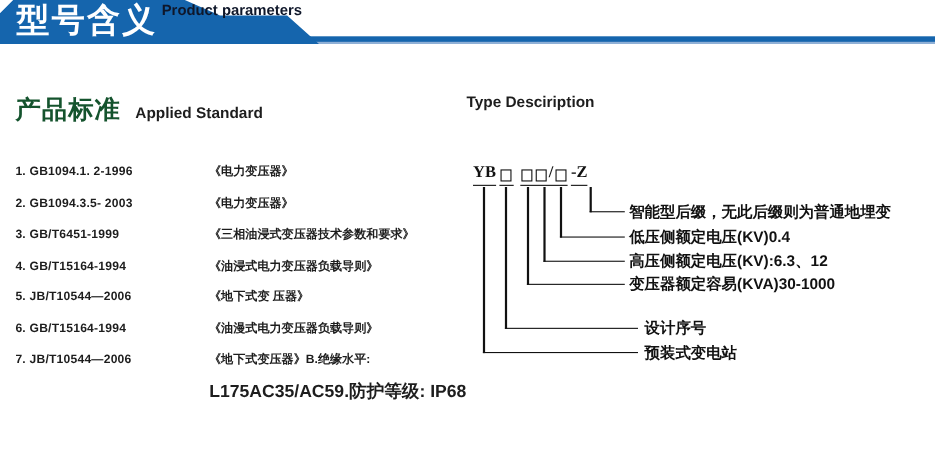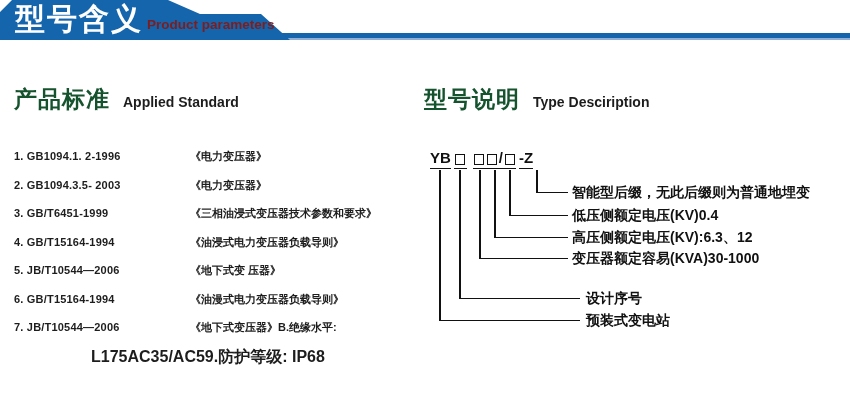--- a/index.html
+++ b/index.html
@@ -6,39 +6,39 @@
   #page{position:relative;width:850px;height:412px;background:#ffffff;overflow:hidden;
         font-family:"Liberation Sans",sans-serif;color:#1d1d1d;}
 
   
   .hdr-line{position:absolute;left:0;top:33px;width:850px;height:5px;
             background:#1565ad;border-bottom:2px solid #8fb0d6;}
   .hdr-banner{position:absolute;left:0;top:0;width:292px;height:40px;background:#1565ad;
               clip-path:polygon(12px 0,168px 0,200px 14px,261px 14px,290px 40px,0 40px,0 12px);}
   .hdr-title-cn{position:absolute;left:15px;top:2px;font-size:30px;font-weight:700;color:#ffffff;
                 letter-spacing:2px;line-height:34px;}
-  .hdr-title-en{position:absolute;left:147px;top:17px;font-size:13.5px;font-weight:600;color:#7f1d1d;}
+  .hdr-title-en{position:absolute;left:147px;top:2px;font-size:13.5px;font-weight:600;color:#0f172a;}
 
   
   .sec-head{position:absolute;top:84px;display:flex;align-items:baseline;gap:13px;}
   .sec-head .cn{font-size:23px;font-weight:700;color:#14532d;letter-spacing:1px;}
   .sec-head .en{font-size:14px;font-weight:600;color:#1d1d1d;}
   #left-head{left:14px;}
   #right-head{left:424px;}
 
   
   .std-list{position:absolute;left:14px;top:146px;width:410px;font-weight:600;}
   .std-row{display:flex;height:28.5px;align-items:flex-start;font-size:11px;line-height:21px;}
   .std-code{width:158px;flex:0 0 158px;letter-spacing:.2px;}
   .std-title{font-weight:700;white-space:nowrap;margin-left:18px;}
-  .std-cont{margin-left:77px;font-size:16px;line-height:21px;height:28.5px;font-weight:600;}
+  .std-cont{margin-left:77px;font-size:16px;line-height:21px;height:28.5px;font-weight:600;text-align:right;}
 
   
   .model-row{position:absolute;left:430px;top:149px;display:flex;align-items:flex-end;
-             font-size:15px;font-weight:700;color:#111;}
+             font-size:15px;font-weight:700;color:#111;font-family:Liberation Serif, serif;}
   .mseg{border-bottom:1.5px solid #111;padding-bottom:2px;display:flex;align-items:flex-end;}
   .mgap{width:6px;}
   .mgap-sm{width:3px;}
   .sq{display:inline-block;width:8px;height:9px;border:1.5px solid #111;margin:0 1.5px 1px 1.5px;}
   .vline{position:absolute;width:1.5px;background:#111;}
   .hline{position:absolute;height:1.5px;background:#111;}
   .mlabel{position:absolute;font-size:14px;font-weight:700;color:#111;white-space:nowrap;line-height:16px;}
 </style>
 </head>
 <body>
@@ -48,21 +48,20 @@
   <div class="hdr-line"></div>
   <div class="hdr-banner"></div>
   <div class="hdr-title-cn">型号含义</div>
   <div class="hdr-title-en">Product parameters</div>
 
   <div class="sec-head" id="left-head">
     <span class="cn">产品标准</span>
     <span class="en">Applied Standard</span>
   </div>
   <div class="sec-head" id="right-head">
-    <span class="cn">型号说明</span>
     <span class="en">Type Desciription</span>
   </div>
 
   <div class="std-list">
     <div class="std-row">
       <span class="std-code">1. GB1094.1. 2-1996</span>
       <span class="std-title">《电力变压器》</span>
     </div>
     <div class="std-row">
       <span class="std-code">2. GB1094.3.5- 2003</span>

